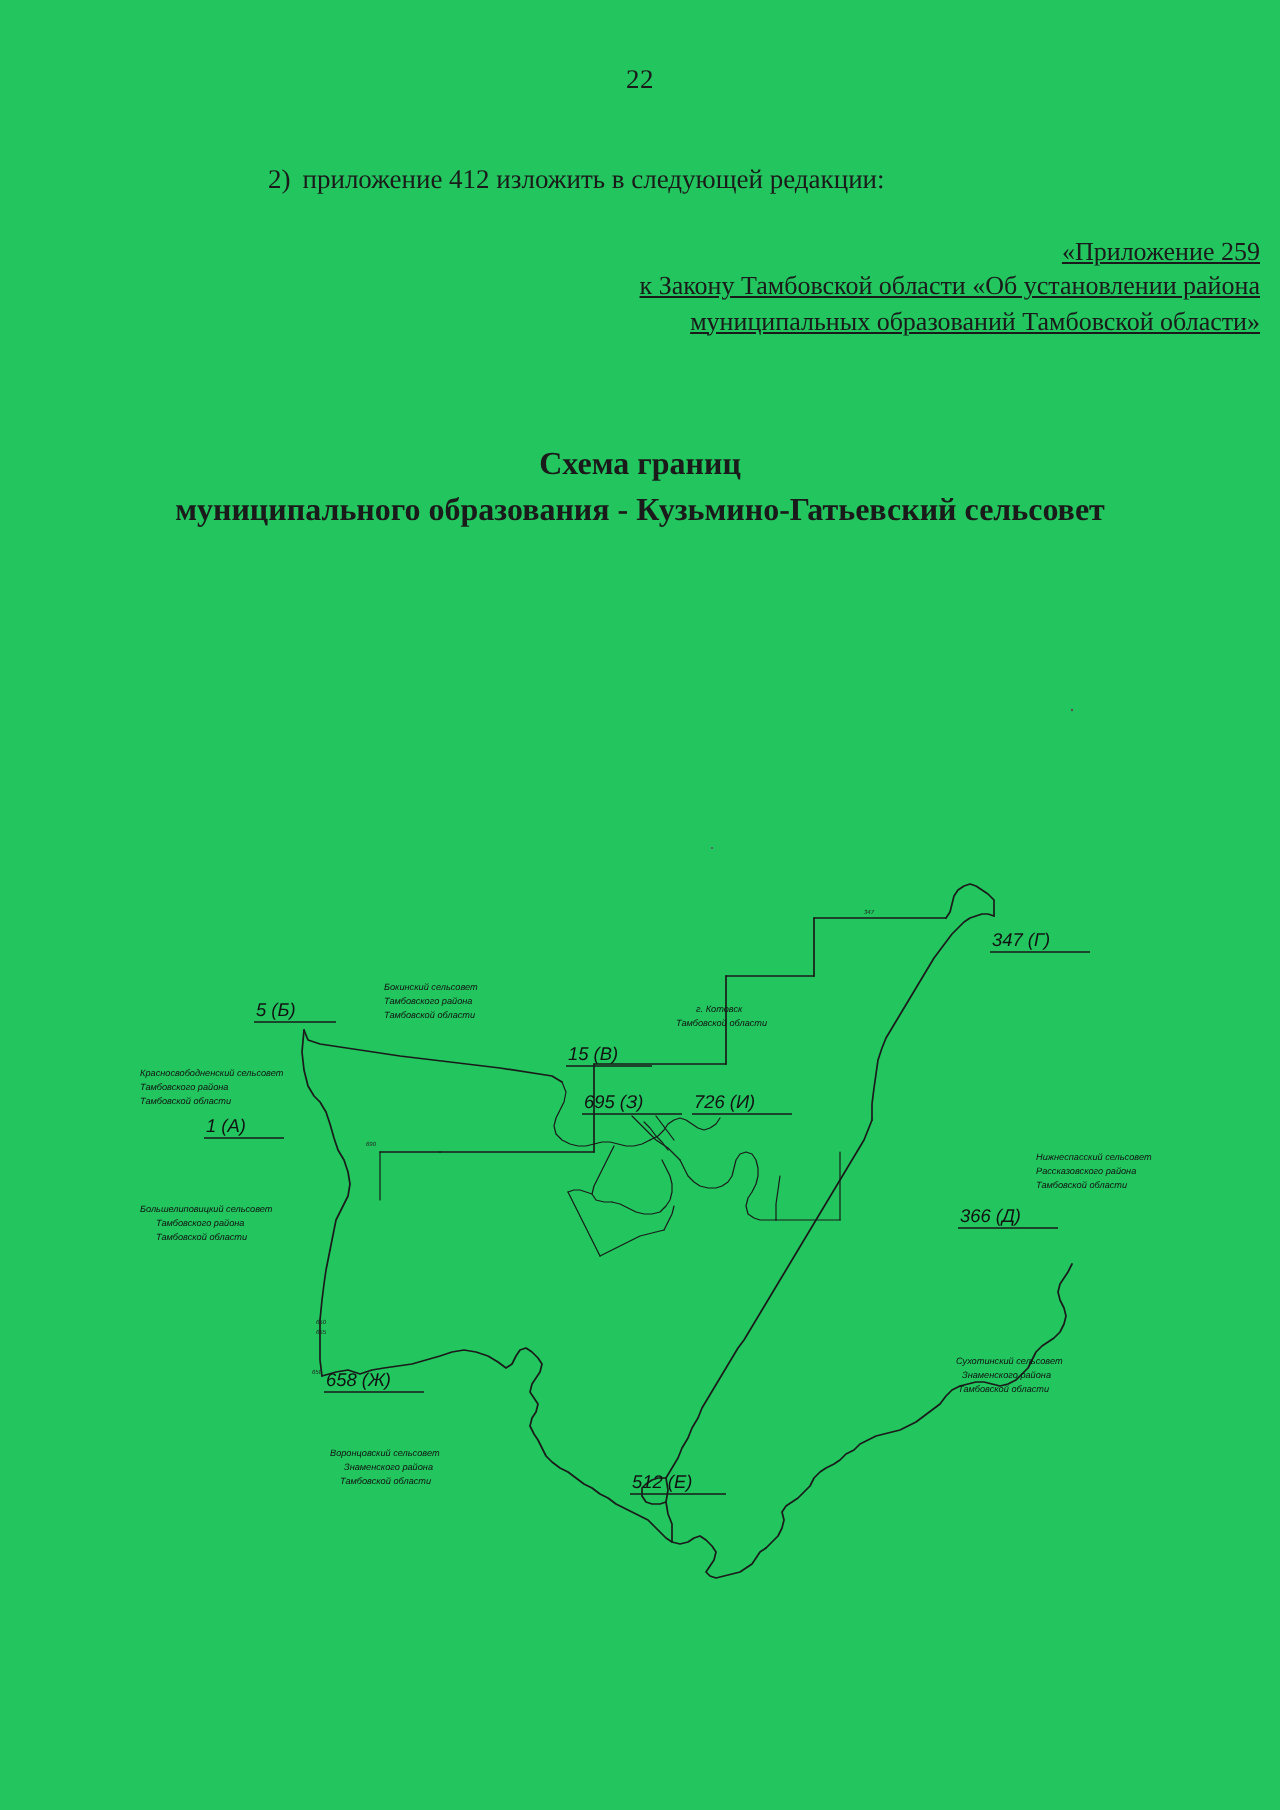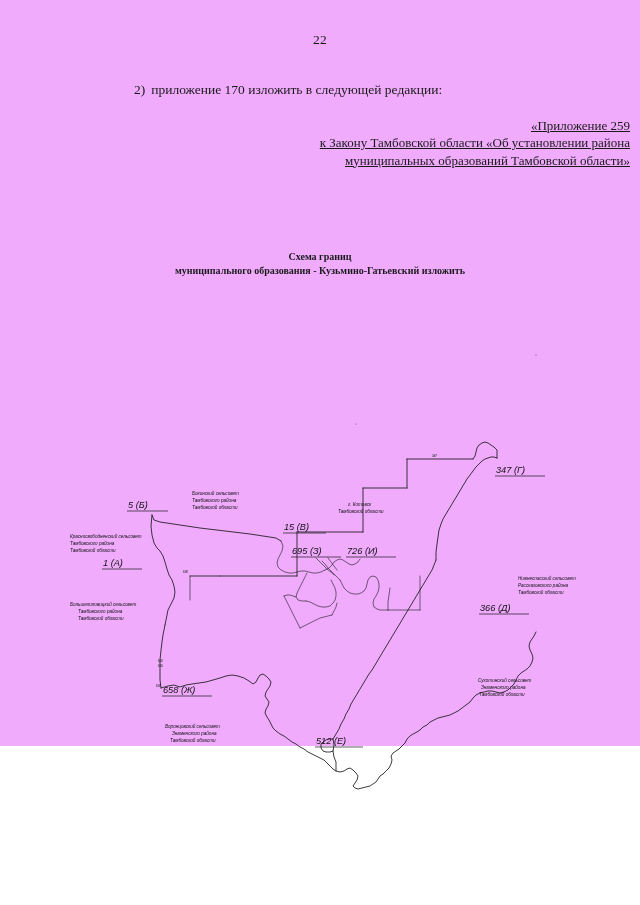--- a/index.html
+++ b/index.html
@@ -13,22 +13,22 @@
     position: relative;
     overflow: hidden;
     font-family: "Liberation Serif", "DejaVu Serif", serif;
     color: #1a1a1a;
   }
 
   .page {
     position: absolute;
     inset: 0;
     width: 640px;
-    height: 746px;
-    background: #f0abfc;
+    height: 905px;
+    background: #22c55e;
   }
 
   
   .page-number {
     position: absolute;
     top: 32px;
     left: 0;
     width: 640px;
     text-align: center;
     font-size: 13.5px;
@@ -58,23 +58,22 @@
   .appendix-ref div { white-space: nowrap; text-decoration: underline; }
 
   
   .doc-title {
     position: absolute;
     top: 222px;
     left: 20px;
     width: 600px;
     text-align: center;
     font-weight: bold;
-    font-size: 10px;
+    font-size: 16px;
     line-height: 1.42;
-    margin-top: 28px;
   }
   .doc-title div { white-space: nowrap; }
 
   
   .map-area {
     position: absolute;
     top: 330px;
     left: 0;
     width: 640px;
     height: 500px;
@@ -120,32 +119,32 @@
   .stray-dot { fill: #555; }
 </style>
 </head>
 <body>
 
 <div class="page">
 
   <div class="page-number">22</div>
 
   <div class="intro-clause">
-    <span class="marker">2)</span><span>приложение 170 изложить в следующей редакции:</span>
+    <span class="marker">2)</span><span>приложение 412 изложить в следующей редакции:</span>
   </div>
 
   <div class="appendix-ref">
     <div>«Приложение 259</div>
     <div>к Закону Тамбовской области «Об установлении района</div>
     <div>муниципальных образований Тамбовской области»</div>
   </div>
 
   <div class="doc-title">
     <div>Схема границ</div>
-    <div>муниципального образования - Кузьмино-Гатьевский изложить</div>
+    <div>муниципального образования - Кузьмино-Гатьевский сельсовет</div>
   </div>
 
   <div class="map-area">
     <svg class="map-svg" width="640" height="500" viewBox="0 0 640 500">
 
       <g>
 
         <path class="boundary" d="M152,185 L154,190 L160,192 L200,198 L250,204 L276,208 L281,211"></path>
 
         <path class="boundary" d="M152,185 L151,196 L152,205 L154,213 L157,218 L160,221

